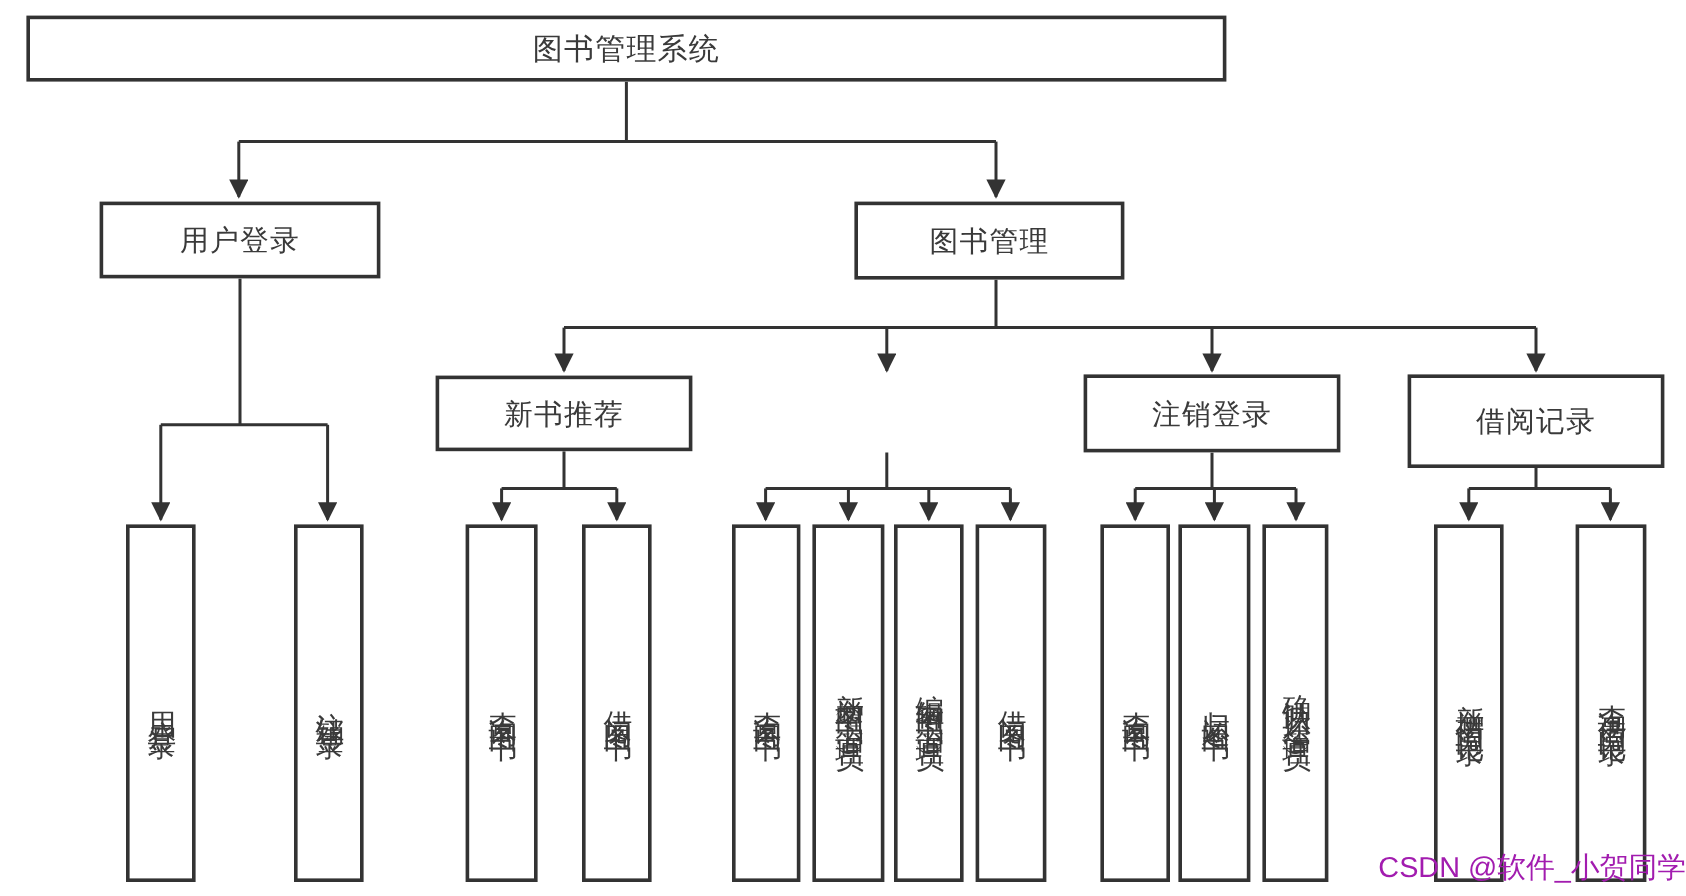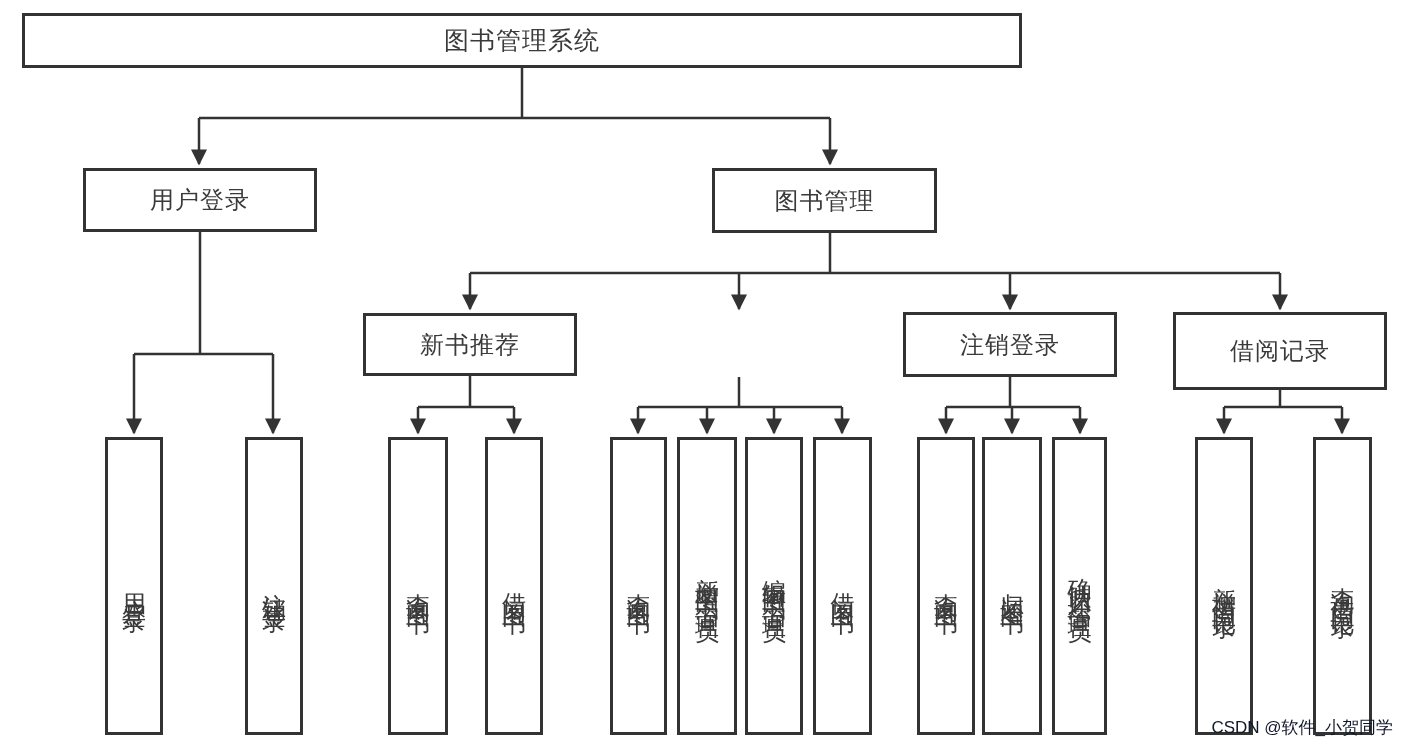--- a/index.html
+++ b/index.html
@@ -62,24 +62,24 @@
   .lf-6  { left: 677px;  width: 60px; }
   .lf-7  { left: 745px;  width: 58px; }
   .lf-8  { left: 813px;  width: 59px; }
   .lf-9  { left: 917px;  width: 58px; }
   .lf-10 { left: 982px;  width: 60px; }
   .lf-11 { left: 1052px; width: 55px; }
   .lf-12 { left: 1195px; width: 58px; }
   .lf-13 { left: 1313px; width: 59px; }
   .watermark {
     position: absolute;
-    right: 12px;
+    right: 0;
     bottom: 8px;
-    font-size: 17px;
-    color: #0f172a;
+    font-size: 24px;
+    color: #a21caf;
     z-index: 3;
     white-space: nowrap;
   }
 </style>
 </head>
 <body>
 
 <div class="canvas">
 
   <svg class="connectors" viewBox="0 0 1405 747" xmlns="http://www.w3.org/2000/svg">

